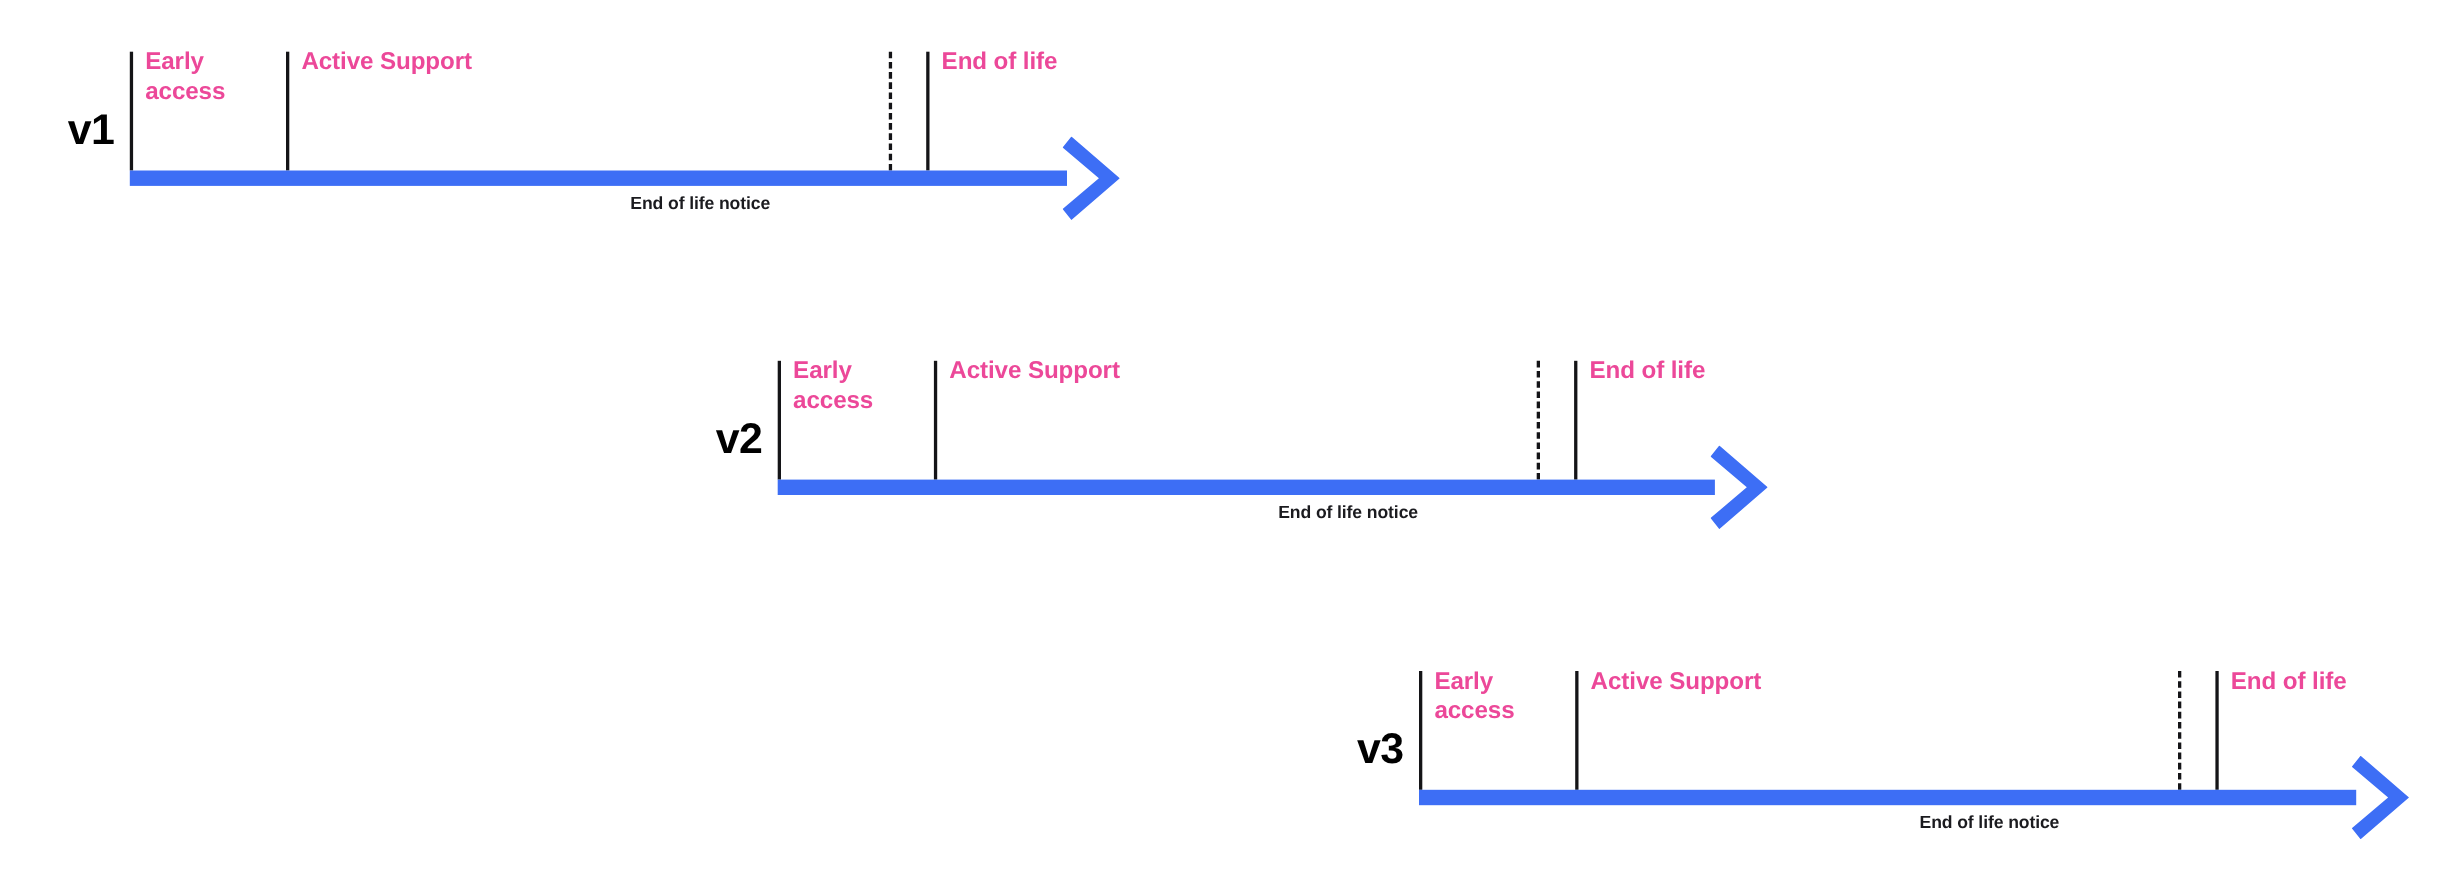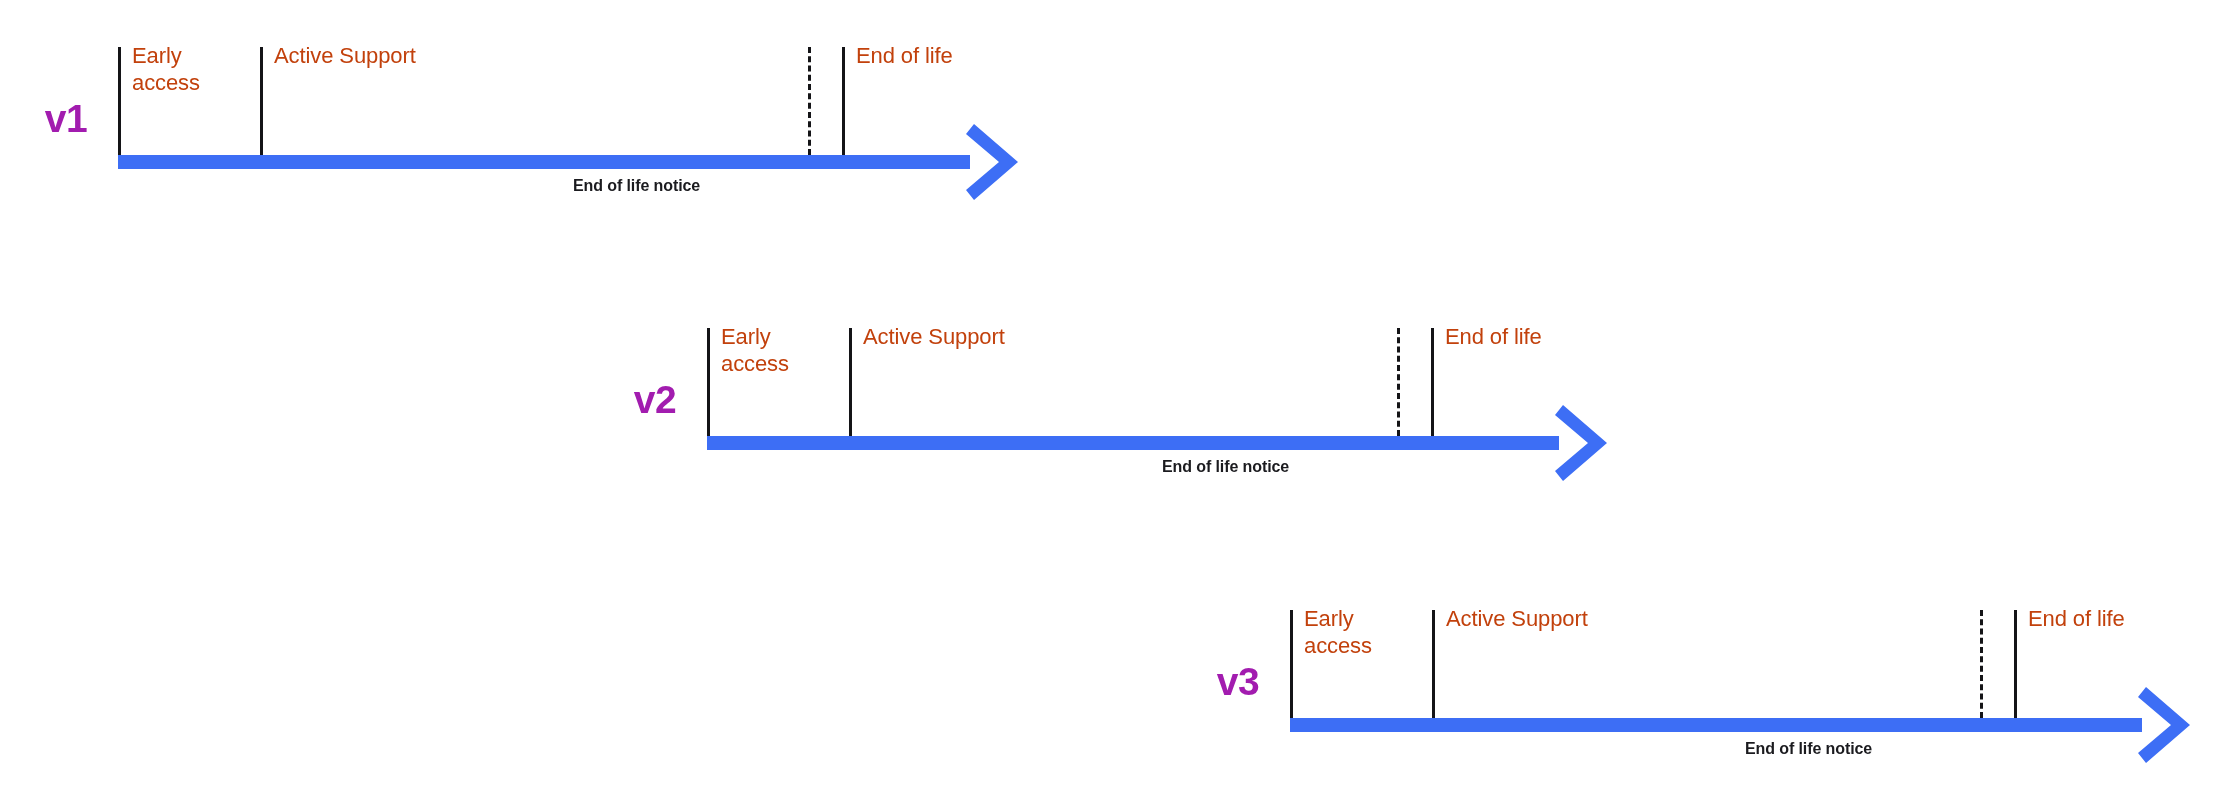--- a/index.html
+++ b/index.html
@@ -27,25 +27,25 @@
     width: 1000px;
     height: 220px;
   }
 
   
   .version-label {
     position: absolute;
     left: -90px;
     top: 52px;
     width: 76px;
-    text-align: center;
+    text-align: right;
     font-size: 39px;
     font-weight: 700;
     line-height: 1;
-    color: #a21caf;
+    color: #000000;
     letter-spacing: -0.5px;
   }
 
   
   .divider {
     position: absolute;
     top: 0px;
     width: 3px;
     height: 108px;
     background: #141417;
@@ -55,23 +55,23 @@
     background: transparent;
     border-left: 3px dashed #141417;
     height: 108px;
   }
 
   
   .phase-label {
     position: absolute;
     top: -4px;
     font-size: 22px;
-    font-weight: 400;
+    font-weight: 700;
     line-height: 1.22;
-    color: #c2410c;
+    color: #ec4899;
     white-space: pre-line;
     letter-spacing: -0.1px;
   }
 
   
   .arrow-shaft {
     position: absolute;
     top: 108px;
     left: 0;
     height: 14px;

